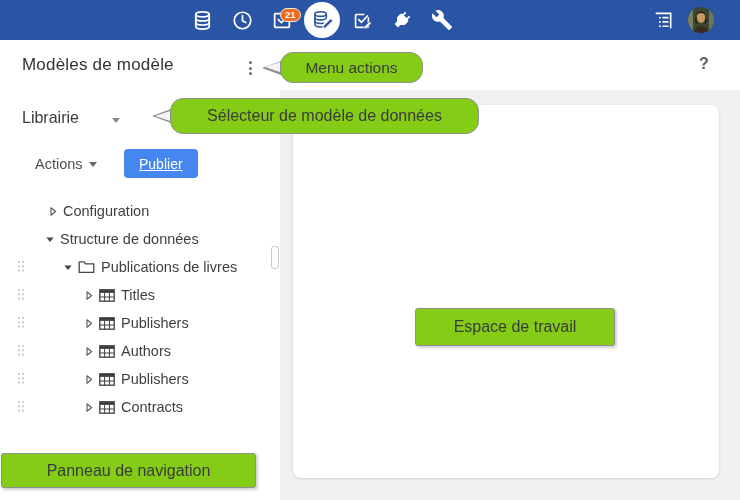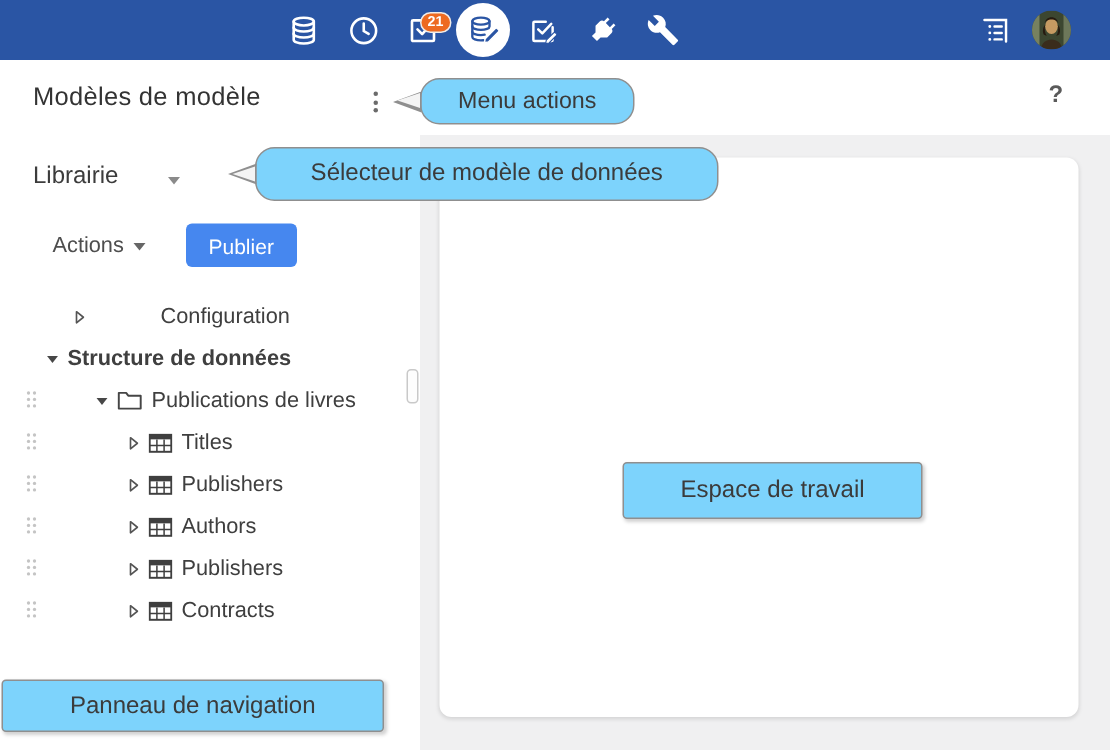--- a/index.html
+++ b/index.html
@@ -26,37 +26,37 @@
   
   .content-bg{position:absolute;left:280px;top:90px;width:460px;height:410px;background:#f0f0f1;}
   .ws-panel{position:absolute;left:293px;top:105px;width:426px;height:373px;background:#ffffff;border-radius:8px;box-shadow:0 1px 3px rgba(0,0,0,.13);}
   
   .selector-label{position:absolute;left:22px;top:109px;font-size:16px;color:#3c3c3c;cursor:pointer;}
   .caret{display:inline-block;width:0;height:0;border-left:4.5px solid transparent;border-right:4.5px solid transparent;border-top:5px solid #8a8a8a;}
   .selector-caret{position:absolute;left:112px;top:118px;cursor:pointer;}
   .actions-btn{position:absolute;left:35px;top:156px;font-size:14.5px;color:#4e4e4e;cursor:pointer;display:flex;align-items:center;gap:6px;}
   .publish-btn{
     position:absolute;left:124px;top:149px;height:29px;padding:0 15px;background:#4687ef;color:#fff;
-    border:none;border-radius:4px;font-size:14px;font-family:inherit;cursor:pointer;display:flex;align-items:center;
+    border:none;border-radius:4px;font-size:14px;font-family:inherit;cursor:pointer;display:flex;align-items:center;text-decoration:underline;
   }
   .tree{position:absolute;left:0;top:197px;width:278px;}
   .tree-row{position:relative;height:28px;display:flex;align-items:center;cursor:pointer;color:#3f3f3f;font-size:14.5px;}
   .tree-row .lbl{white-space:nowrap;}
   .grip{position:absolute;left:17px;top:7px;}
   .chev{display:flex;width:10px;margin-right:5px;flex:none;}
   .tico{display:flex;margin-right:6px;flex:none;}
-  .ind-a{padding-left:48px;gap:44px;}   
-  .ind-b{padding-left:30px;font-weight:bold;}   
+  .ind-a{padding-left:48px;}   
+  .ind-b{padding-left:45px;}   
   .ind-c{padding-left:63px;}   
   .ind-d{padding-left:84px;}   
   .ind-e{padding-left:60px;}   
   .scroll-thumb{position:absolute;left:271px;top:246px;width:6px;height:21px;background:#fdfdfd;border:1px solid #c9c9c9;border-radius:3px;cursor:pointer;}
   
   .callout{
-    position:absolute;background:#7dd3fc;border:1px solid #8f8f8f;color:#3b3b3b;
+    position:absolute;background:#84cc16;border:1px solid #8f8f8f;color:#3b3b3b;
     display:flex;align-items:center;justify-content:center;font-size:15.5px;z-index:20;white-space:nowrap;
   }
   .bubble{border-radius:13px;}
   .boxco{border-radius:3px;box-shadow:1.5px 1.5px 2.5px rgba(0,0,0,.18);}
   .co-menu{left:280px;top:52px;width:141px;height:29px;}
   .co-selector{left:170px;top:98px;width:307px;height:34px;font-size:16px;}
   .co-workspace{left:415px;top:308px;width:198px;height:36px;font-size:16px;}
   .co-nav{left:1px;top:453px;width:253px;height:33px;font-size:16px;}
   .tail{position:absolute;left:-19px;top:50%;transform:translateY(-50%);width:0;height:0;
     border-style:solid;border-width:7px 19px 7px 0;border-color:transparent #8f8f8f transparent transparent;}

